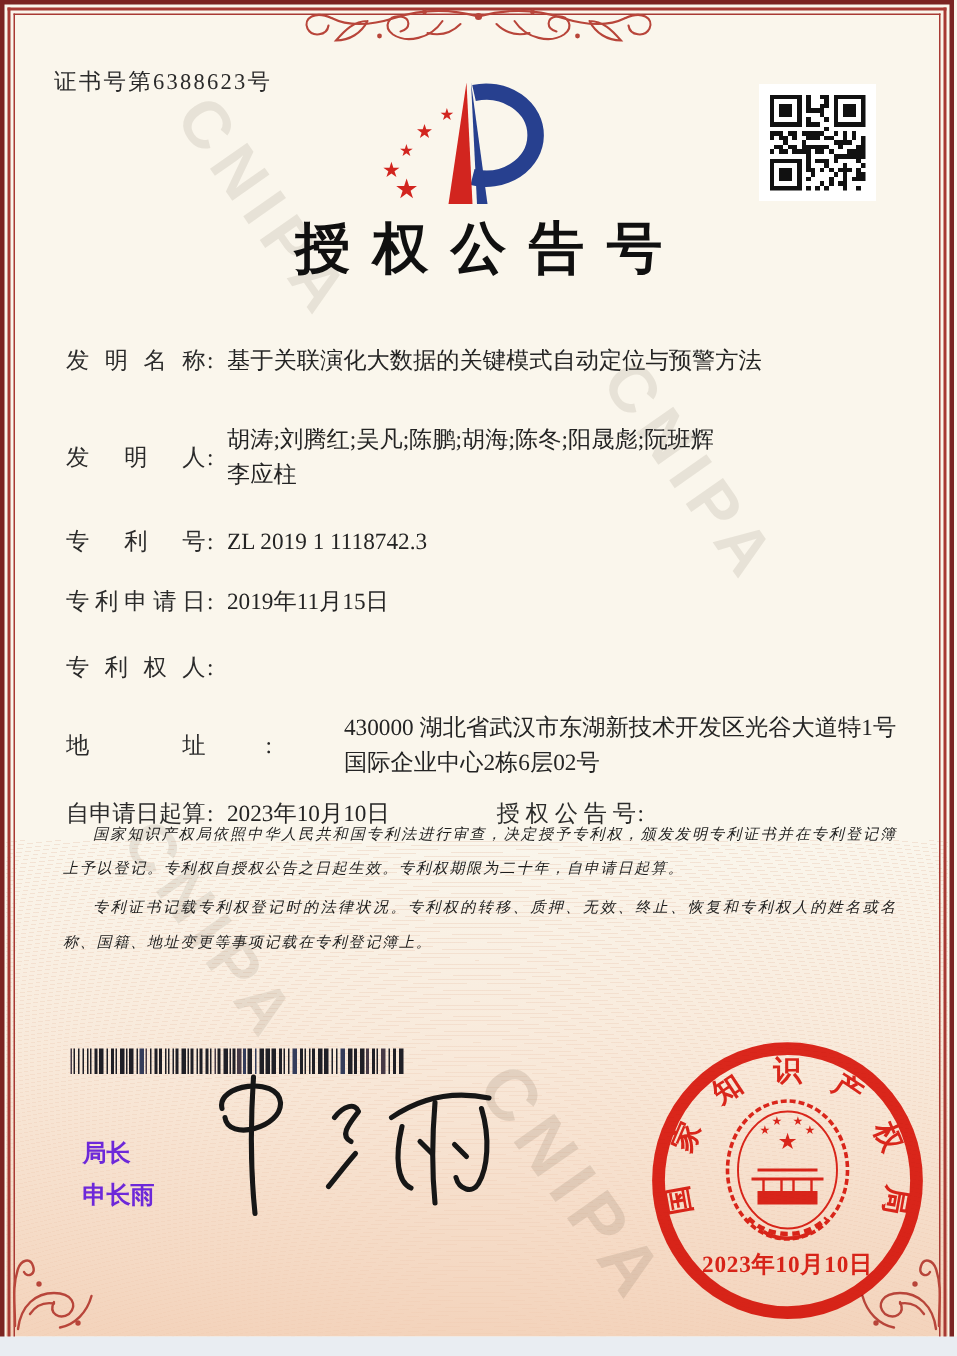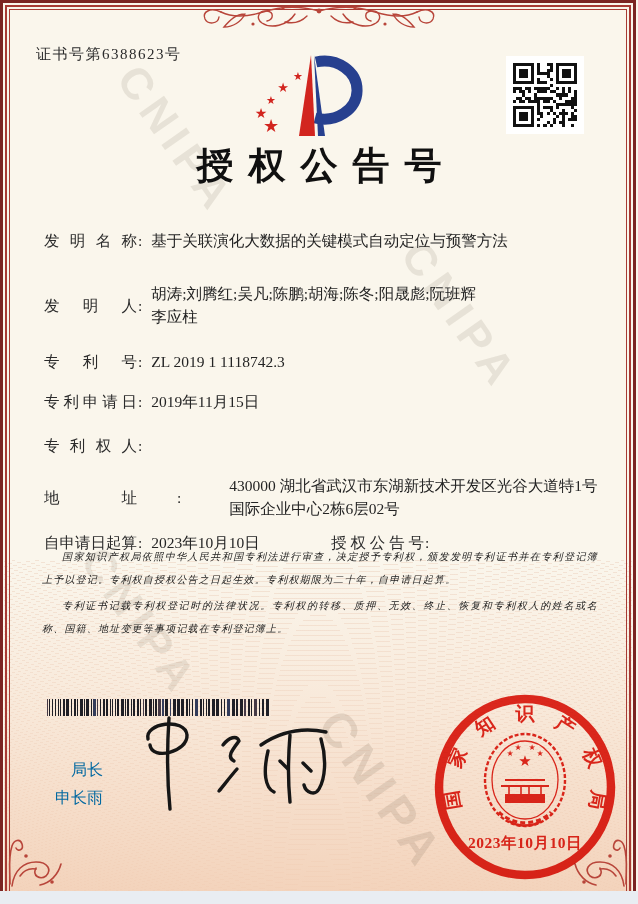--- a/index.html
+++ b/index.html
@@ -62,21 +62,21 @@
   
   .legal{position:absolute; z-index:3; left:42px; width:556px; top:545px;
     font-size:10px; line-height:23px; letter-spacing:1.2px; font-style:italic;
     color:#1d1d1d; text-align:justify;}
   .legal p{margin:0 0 3px 0; text-indent:2em;}
   
   .barcode{position:absolute; z-index:3; left:47px; top:699px; width:226px; height:17px;}
   .barcode i{position:absolute; top:0; bottom:0;}
   
   .signer{position:absolute; z-index:3; left:55px; top:756px; font-family:"Liberation Sans",sans-serif;
-    font-size:16px; font-weight:400; color:#0369a1; line-height:28px;text-align:right;}
+    font-size:16px; font-weight:700; color:#6d28d9; line-height:28px;}
   .sig-script{position:absolute; z-index:3; left:133px; top:712px;}
   
   .seal{position:absolute; z-index:4; left:430px; top:694px; width:190px; height:190px;
     mix-blend-mode:multiply; opacity:0.97;}
   .seal svg.ring{position:absolute; left:0; top:0;}
   .seal-emblem{position:absolute; left:45px; top:32px;}
   .seal-char{
     position:absolute; z-index:2; font-size:19px; font-weight:bold;
     color:var(--seal-red,#e02318); font-family:"Liberation Serif","DejaVu Serif",serif;
     white-space:nowrap;

